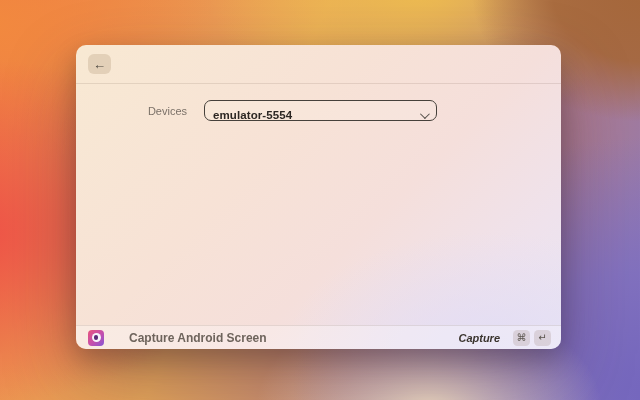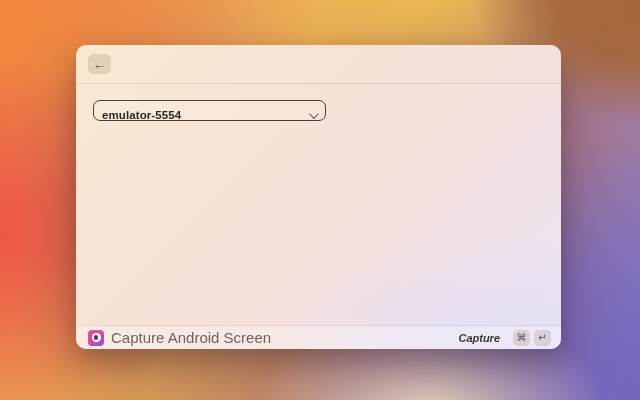--- a/index.html
+++ b/index.html
@@ -35,21 +35,21 @@
     transform:rotate(45deg) translateY(-2px);flex:0 0 auto;}
   .win-footer{height:23px;flex:0 0 23px;display:flex;align-items:center;
     padding:0 10px 0 12px;border-top:1px solid rgba(80,60,40,0.12);
     background:rgba(255,255,255,0.30);border-radius:0 0 10px 10px;}
   .app-icon{width:16px;height:16px;border-radius:4px;flex:0 0 auto;
     background:linear-gradient(135deg,#e8557d 0%,#c44fae 55%,#8456d6 100%);
     display:flex;align-items:center;justify-content:center;}
   .app-icon .lens{width:9px;height:9px;border-radius:50%;background:#f7f3fa;
     display:flex;align-items:center;justify-content:center;}
   .app-icon .lens-dot{width:4.5px;height:4.5px;border-radius:50%;background:#5b2a78;}
-  .app-name{margin-left:7px;font-size:15px;color:#6e645c;}
+  .app-name{margin-left:25px;font-size:12px;color:#6e645c;font-weight:bold;}
   .footer-spacer{flex:1 1 auto;}
   .capture-action{display:flex;align-items:center;cursor:pointer;}
   .capture-label{font-size:11px;font-weight:700;color:#3a342e;margin-right:9px;font-style:italic;}
   .key-badge{width:17px;height:16px;border-radius:4.5px;background:rgba(120,90,70,0.16);
     display:flex;align-items:center;justify-content:center;font-size:10px;color:#5a544d;
     margin-left:4px;line-height:1;}
 </style>
 </head>
 <body>
 
@@ -57,20 +57,21 @@
   <div class="window">
 
     <div class="win-header">
       <button class="back-btn">
         <span>←</span>
       </button>
     </div>
 
     <div class="win-content">
       <div class="form-row">
+        <div class="form-label">Devices</div>
         <div class="dropdown">
           <span class="dropdown-value">emulator-5554</span>
           <span class="chevron"></span>
         </div>
       </div>
     </div>
 
     <div class="win-footer">
       <div class="app-icon">
         <div class="lens">

